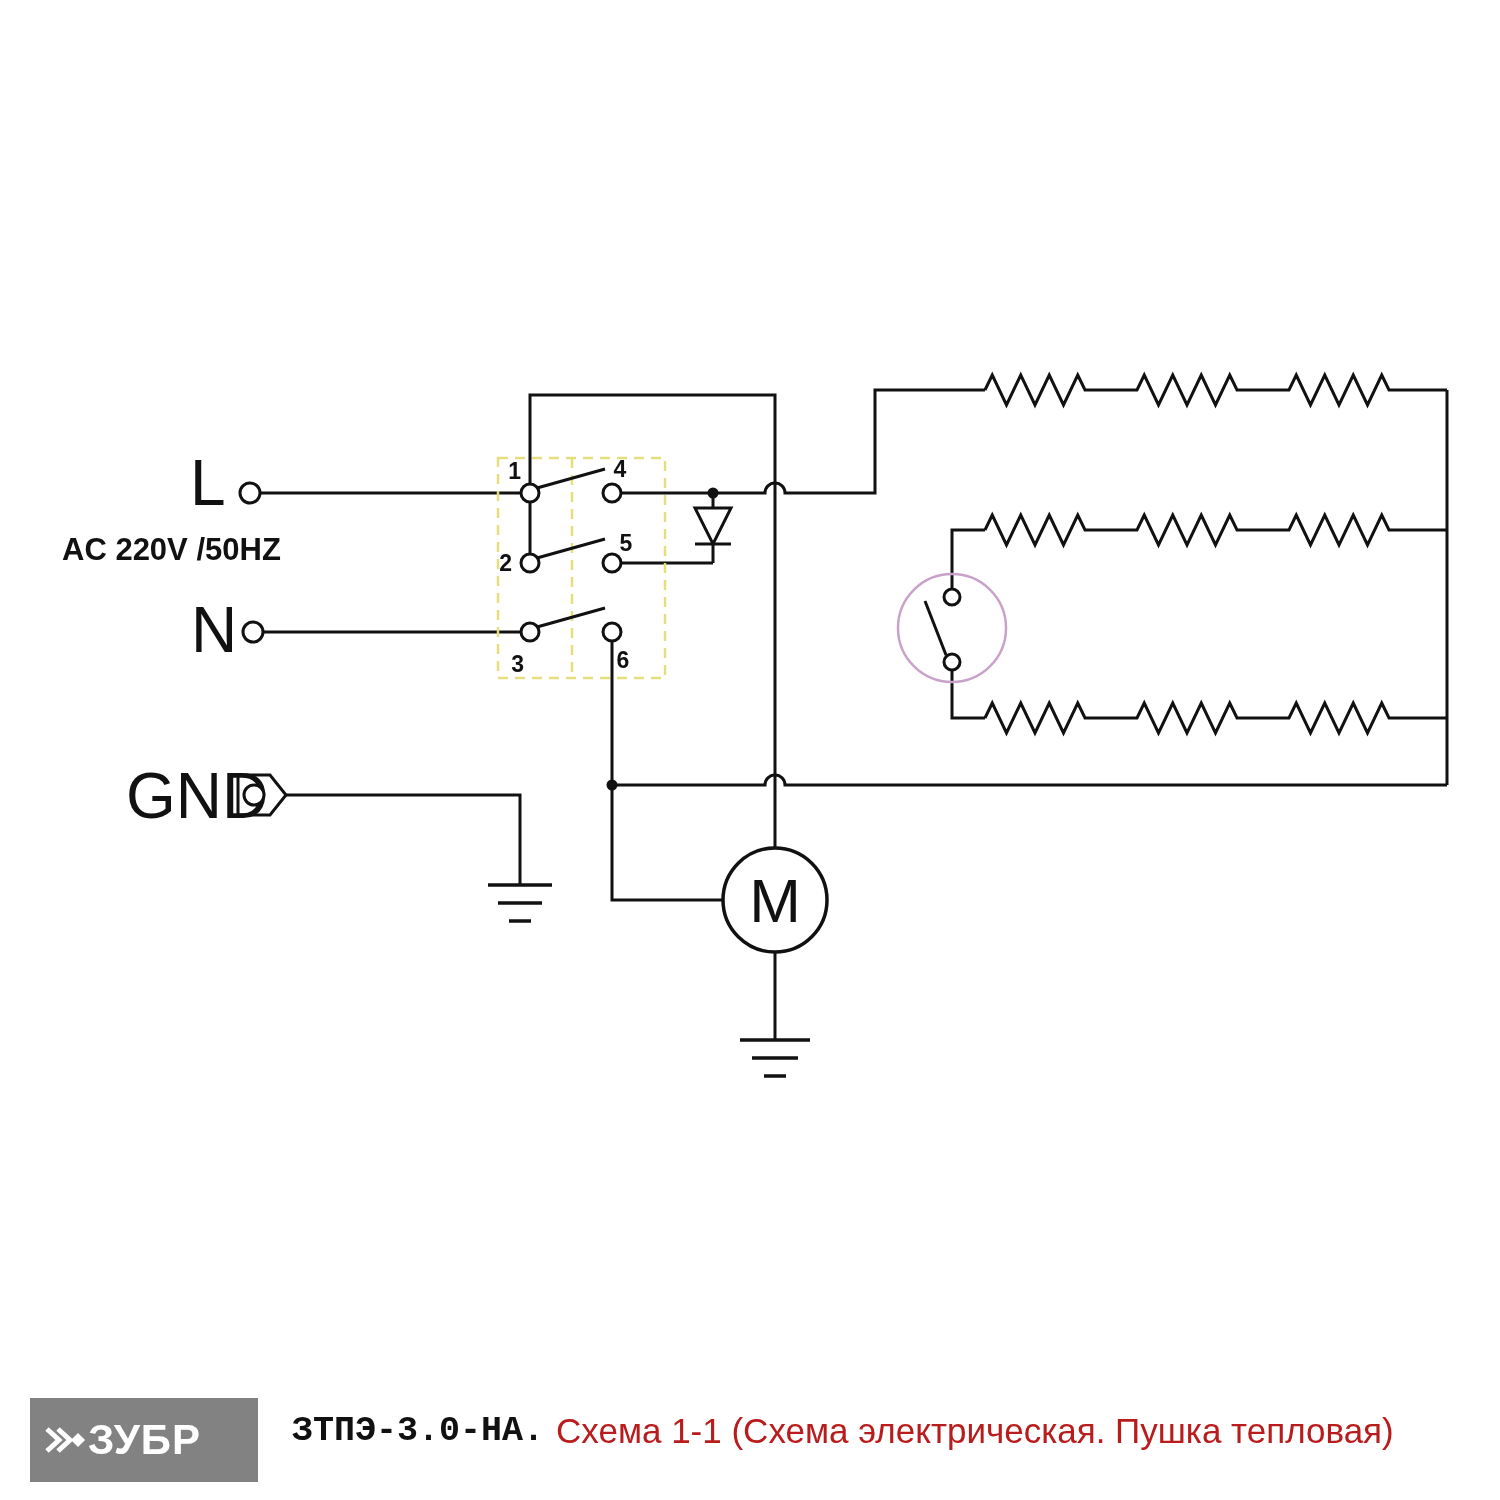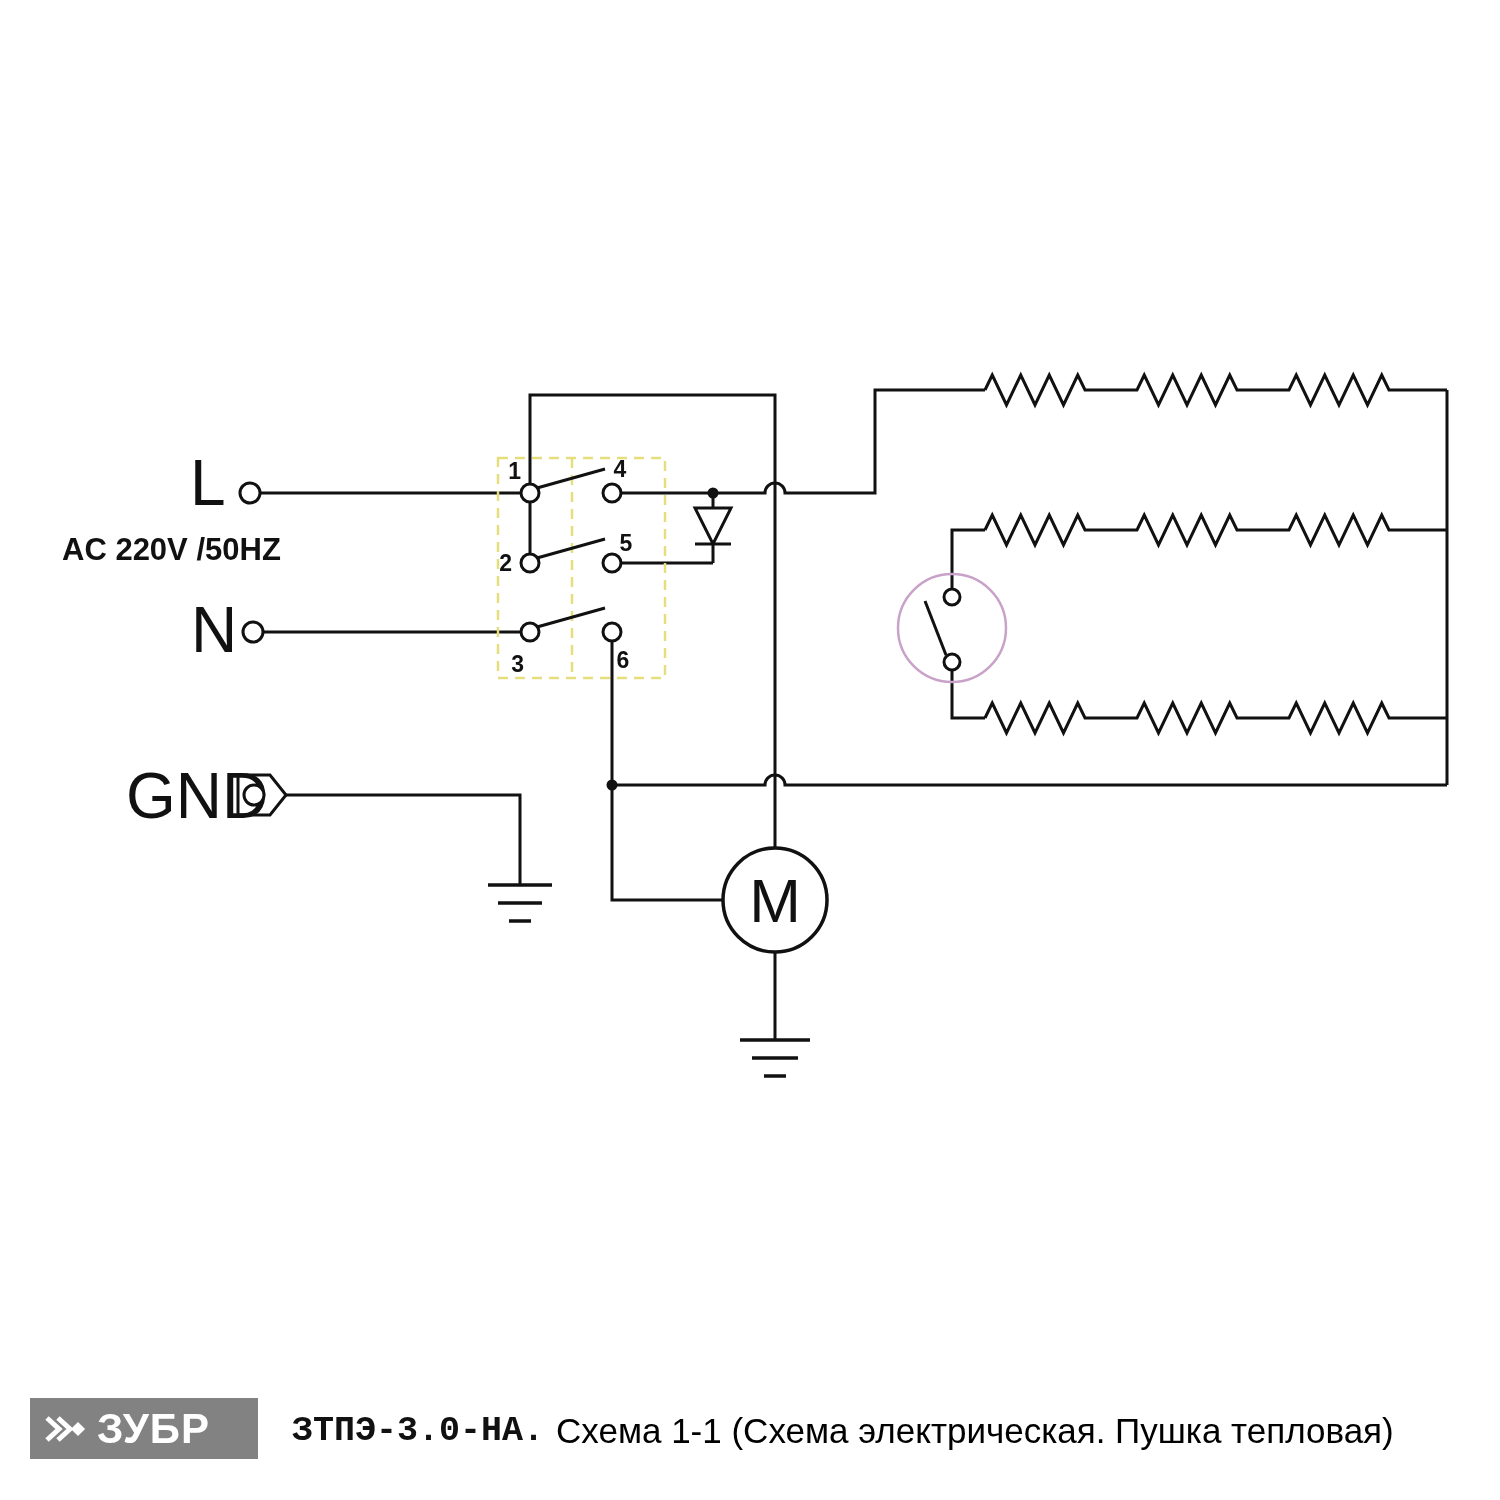--- a/index.html
+++ b/index.html
@@ -18,27 +18,27 @@
   .tri{fill:none;stroke:#111;stroke-width:3;stroke-linejoin:miter;}
 
   
   text{fill:#111;font-family:"Liberation Sans",sans-serif;}
   .lbl-big{font-size:64px;font-weight:400;}
   .lbl-rating{font-size:31px;font-weight:700;}
   .lbl-digit{font-size:23px;font-weight:700;}
   .lbl-motor{font-size:62px;font-weight:400;}
 
   
-  .brand-badge{position:absolute;left:30px;top:1398px;width:228px;height:61px;background:#828282;
-               display:flex;align-items:center;gap:9px;padding-left:12px;box-sizing:border-box;}
+  .brand-badge{position:absolute;left:30px;top:1398px;width:228px;height:84px;background:#828282;
+               display:flex;align-items:center;padding-left:12px;box-sizing:border-box;}
   .brand-name{color:#ffffff;font-size:42px;font-weight:700;letter-spacing:1px;line-height:1;}
   .footer-title{position:absolute;left:292px;top:1398px;height:65px;display:flex;align-items:center;
                 font-size:35px;white-space:nowrap;}
   .footer-title .model{font-weight:700;color:#111;font-family:Liberation Mono, monospace;}
-  .footer-title .desc{font-weight:400;color:#000000;margin-left:12px;}
+  .footer-title .desc{font-weight:400;color:#b91c1c;margin-left:12px;}
 </style>
 </head>
 <body>
 
 <div class="page">
 
   <svg class="schematic" width="1500" height="1390" viewBox="0 0 1500 1390">
 
     <g>
 

